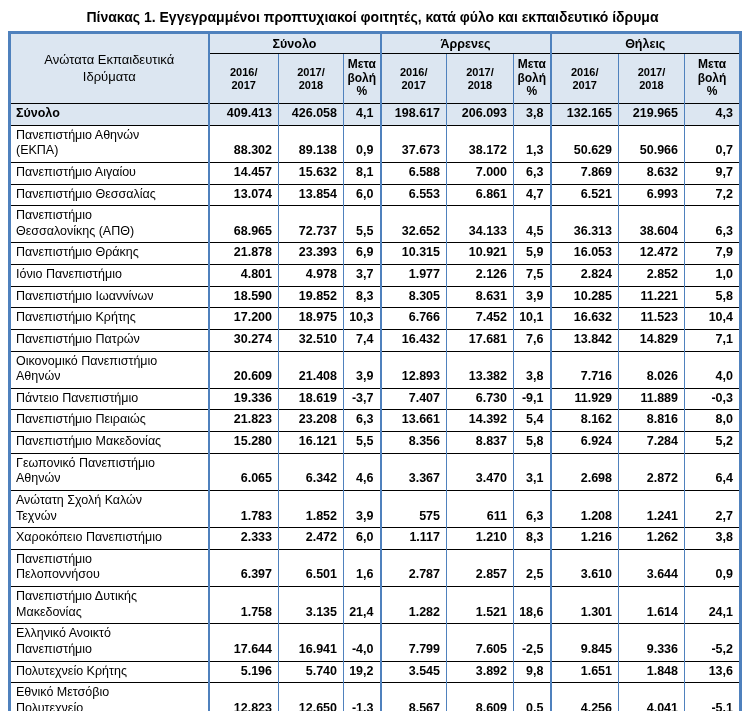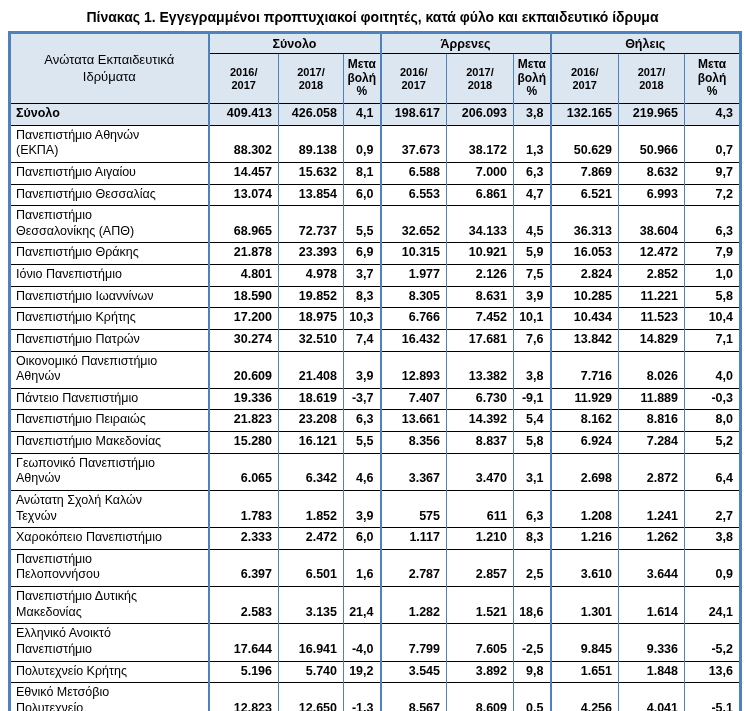--- a/index.html
+++ b/index.html
@@ -204,21 +204,21 @@
           <td class="num inner">5,8</td>
         </tr>
         <tr>
           <td class="inst">Πανεπιστήμιο Κρήτης</td>
           <td class="num sep">17.200</td>
           <td class="num inner">18.975</td>
           <td class="num inner">10,3</td>
           <td class="num sep">6.766</td>
           <td class="num inner">7.452</td>
           <td class="num inner">10,1</td>
-          <td class="num sep">10.434</td>
+          <td class="num sep">16.632</td>
           <td class="num inner">11.523</td>
           <td class="num inner">10,4</td>
         </tr>
         <tr>
           <td class="inst">Πανεπιστήμιο Πατρών</td>
           <td class="num sep">30.274</td>
           <td class="num inner">32.510</td>
           <td class="num inner">7,4</td>
           <td class="num sep">16.432</td>
           <td class="num inner">17.681</td>
@@ -323,21 +323,21 @@
           <td class="num sep">2.787</td>
           <td class="num inner">2.857</td>
           <td class="num inner">2,5</td>
           <td class="num sep">3.610</td>
           <td class="num inner">3.644</td>
           <td class="num inner">0,9</td>
         </tr>
         <tr>
           <td class="inst">Πανεπιστήμιο Δυτικής
 Μακεδονίας</td>
-          <td class="num sep">2.583</td>
+          <td class="num sep">1.758</td>
           <td class="num inner">3.135</td>
           <td class="num inner">21,4</td>
           <td class="num sep">1.282</td>
           <td class="num inner">1.521</td>
           <td class="num inner">18,6</td>
           <td class="num sep">1.301</td>
           <td class="num inner">1.614</td>
           <td class="num inner">24,1</td>
         </tr>
         <tr>

